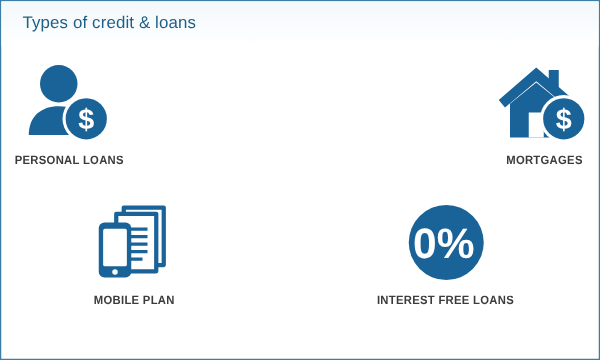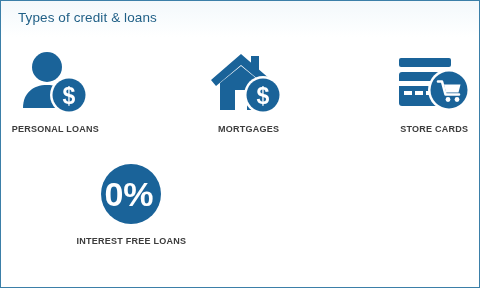--- a/index.html
+++ b/index.html
@@ -104,48 +104,46 @@
 
           <circle cx="52" cy="45" r="19" fill="#ffffff"></circle>
           <circle cx="52" cy="45" r="16.5" fill="#1a6399"></circle>
           <text x="52" y="53.5" font-family="'Liberation Sans',sans-serif" font-size="23" font-weight="bold" fill="#ffffff" text-anchor="middle">$</text>
         </svg>
       </div>
       <div class="item-label">MORTGAGES</div>
     </div>
 
 
-    <div class="item">
-      <div class="icon-wrap">
-        <svg width="78" height="66" viewBox="0 0 78 66" aria-hidden="true">
-
-          <rect x="4" y="8" width="52" height="9" rx="2" fill="#1a6399"></rect>
-
-          <rect x="4" y="22" width="52" height="34" rx="3" fill="#1a6399"></rect>
-          <rect x="4" y="31" width="52" height="5" fill="#ffffff"></rect>
-          <rect x="9" y="41" width="8" height="4" fill="#ffffff"></rect>
-          <rect x="20" y="41" width="8" height="4" fill="#ffffff"></rect>
-          <rect x="31" y="41" width="8" height="4" fill="#ffffff"></rect>
-
-          <circle cx="54" cy="40" r="21" fill="#ffffff"></circle>
-          <circle cx="54" cy="40" r="18.5" fill="#1a6399"></circle>
-
-          <path d="M43 31.5 L47 31.5 L50.5 44.5 L64 44.5" stroke="#ffffff" stroke-width="2.6" fill="none" stroke-linecap="round" stroke-linejoin="round"></path>
-          <path d="M49 34.5 L65.5 34.5 L63.5 42.5 L51 42.5 Z" fill="#ffffff"></path>
-          <circle cx="53" cy="49.5" r="2.4" fill="#ffffff"></circle>
-          <circle cx="62" cy="49.5" r="2.4" fill="#ffffff"></circle>
-        </svg>
-      </div>
-      <div class="item-label">STORE CARDS</div>
-    </div>
 
   </div>
 
   <div class="row row-bottom">
 
+    <div class="item">
+      <div class="icon-wrap">
+        <svg width="68" height="68" viewBox="0 0 68 68" aria-hidden="true">
+
+          <path d="M26 6 L58 6 L58 52 L26 52 Z" fill="none" stroke="#1a6399" stroke-width="3.4" stroke-linejoin="round"></path>
+
+          <path d="M20 11 L52 11 L52 57 L20 57 Z" fill="#ffffff" stroke="#1a6399" stroke-width="3.4" stroke-linejoin="round"></path>
+
+          <rect x="30" y="22" width="15" height="2.6" fill="#1a6399"></rect>
+          <rect x="30" y="28" width="15" height="2.6" fill="#1a6399"></rect>
+          <rect x="30" y="34" width="15" height="2.6" fill="#1a6399"></rect>
+          <rect x="30" y="40" width="15" height="2.6" fill="#1a6399"></rect>
+          <rect x="30" y="46" width="11" height="2.6" fill="#1a6399"></rect>
+
+          <rect x="6" y="18" width="26" height="44" rx="4.5" fill="#1a6399"></rect>
+          <rect x="9.5" y="23" width="19" height="30" rx="1.5" fill="#ffffff"></rect>
+          <circle cx="19" cy="57.5" r="2.2" fill="#ffffff"></circle>
+        </svg>
+      </div>
+      <div class="item-label">MOBILE PLAN</div>
+    </div>
 
 
     <div class="item">
       <div class="icon-wrap">
         <svg width="66" height="66" viewBox="0 0 66 66" aria-hidden="true">
           <circle cx="33" cy="33" r="30" fill="#1a6399"></circle>
           <text x="31" y="45" font-family="'Liberation Sans',sans-serif" font-size="34" font-weight="bold" fill="#ffffff" text-anchor="middle">0%</text>
         </svg>
       </div>
       <div class="item-label">INTEREST FREE LOANS</div>

